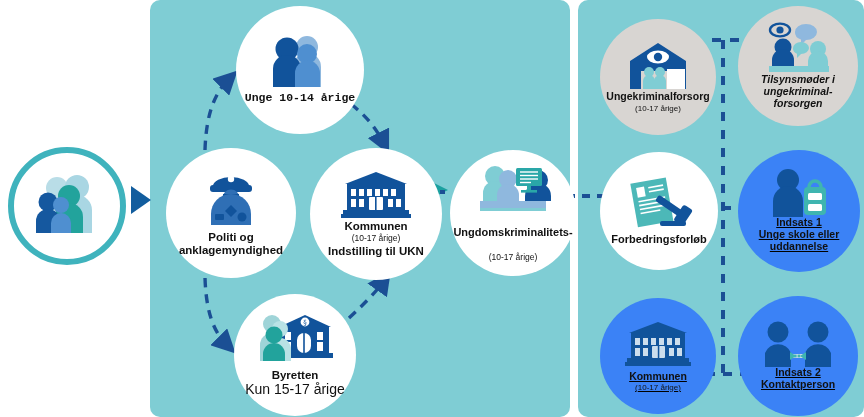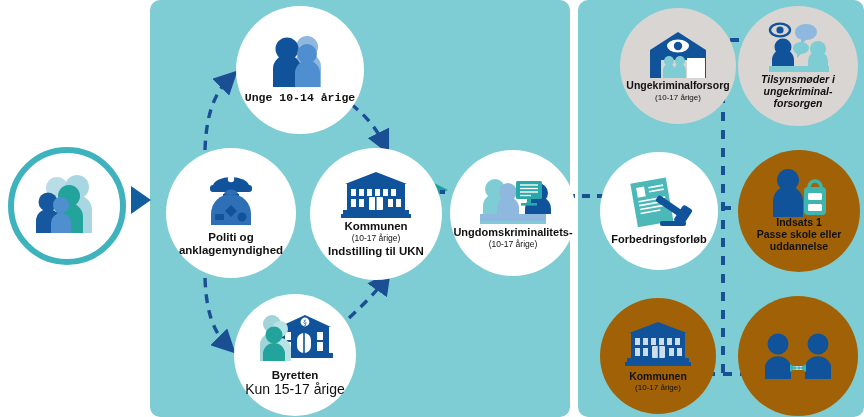--- a/index.html
+++ b/index.html
@@ -15,21 +15,21 @@
   #panel-right{left:578px;top:0;width:286px;height:417px;}
 
   .node{position:absolute;border-radius:50%;display:flex;flex-direction:column;
         align-items:center;justify-content:center;text-align:center;box-sizing:border-box;}
   .node .icon{display:block;line-height:0;}
   .node .cap{font-weight:bold;color:#111;line-height:1.12;}
   .node .sub{color:#111;line-height:1.15;}
 
   .white{background:#ffffff;}
   .grey{background:#d8d5d2;}
-  .paleblue{background:#a16207;}
+  .paleblue{background:#3b82f6;text-decoration:underline;}
 
   .entry-ring{position:absolute;left:8px;top:147px;width:118px;height:118px;
      border-radius:50%;border:6px solid #3fb3bd;background:#fff;
      display:flex;align-items:center;justify-content:center;box-sizing:border-box;}
 
   .arrow-teal-big{position:absolute;left:131px;top:186px;width:0;height:0;
      border-left:20px solid #125d9e;border-top:14px solid transparent;border-bottom:14px solid transparent;}
 
   svg.conn{position:absolute;left:0;top:0;width:864px;height:417px;pointer-events:none;}
 
@@ -40,25 +40,25 @@
   .n-politi .cap{font-size:11.5px;margin-top:6px;}
 
   .n-kommune{left:310px;top:148px;width:132px;height:132px;}
   .n-kommune .cap{font-size:11.5px;}
   .n-kommune .sub{font-size:8.5px;margin:1px 0 1px;}
 
   .n-byret{left:234px;top:294px;width:122px;height:122px;}
   .n-byret .cap{font-size:11.5px;margin-top:8px;}
   .n-byret .sub{font-size:14px;}
 
-  .n-ukn{left:450px;top:150px;width:126px;height:126px;}
+  .n-ukn{left:450px;top:150px;width:126px;height:126px;gap:13px;}
   .n-ukn .cap{font-size:11px;}
   .n-ukn .sub{font-size:8.5px;margin-top:1px;}
 
-  .n-ukf{left:600px;top:8px;width:116px;height:116px;margin-left:20px;}
+  .n-ukf{left:600px;top:19px;width:116px;height:116px;}
   .n-ukf .cap{font-size:10.5px;}
   .n-ukf .sub{font-size:8px;margin-top:1px;}
 
   .n-tilsyn{left:738px;top:6px;width:120px;height:120px;}
   .n-tilsyn .cap{font-size:10.5px;font-style:italic;}
 
   .n-forbed{left:600px;top:152px;width:118px;height:118px;}
   .n-forbed .cap{font-size:11px;margin-top:4px;}
 
   .n-indsats1{left:738px;top:150px;width:122px;height:122px;}
@@ -314,21 +314,21 @@
         <circle cx="20" cy="11" r="11" fill="#11539b"></circle>
         <path d="M5 48 V32 a15 15 0 0 1 30 0 V48 Z" fill="#11539b"></path>
         <rect x="36" y="18" width="22" height="28" rx="4" fill="#3fb5b0"></rect>
         <path d="M41 18 a6 6 0 0 1 12 0" fill="none" stroke="#3fb5b0" stroke-width="3.5"></path>
         <rect x="40" y="24" width="14" height="7" rx="1.5" fill="#ffffff"></rect>
         <rect x="40" y="35" width="14" height="7" rx="1.5" fill="#ffffff"></rect>
       </svg>
     </span>
     <div class="cap">
       <div>Indsats 1</div>
-      <div>Passe skole eller</div>
+      <div>Unge skole eller</div>
       <div>uddannelse</div>
     </div>
   </div>
 
   <div class="node paleblue n-kommune2">
     <span class="icon">
       <svg width="66" height="48" viewBox="0 0 66 48">
         <path d="M33 2 L62 13 H4 Z" fill="#11539b"></path>
         <rect x="6" y="13" width="54" height="25" fill="#11539b"></rect>
         <rect x="2" y="38" width="62" height="4" fill="#11539b"></rect>
@@ -362,15 +362,19 @@
         <path d="M42 46 V32 a14 14 0 0 1 26 0 V46 Z" fill="#11539b"></path>
         <rect x="27" y="33" width="16" height="4" fill="#ccdded"></rect>
         <path d="M33 35 L27 31 V39 Z" fill="#3fb5b0"></path>
         <path d="M37 35 L43 31 V39 Z" fill="#3fb5b0"></path>
         <g fill="#3fb5b0">
           <rect x="31" y="33.6" width="2.6" height="2.8"></rect>
           <rect x="34.6" y="33.6" width="2.6" height="2.8"></rect>
         </g>
       </svg>
     </span>
+    <div class="cap">
+      <div>Indsats 2</div>
+      <div>Kontaktperson</div>
+    </div>
   </div>
 
 </div>
 
 </body></html>

